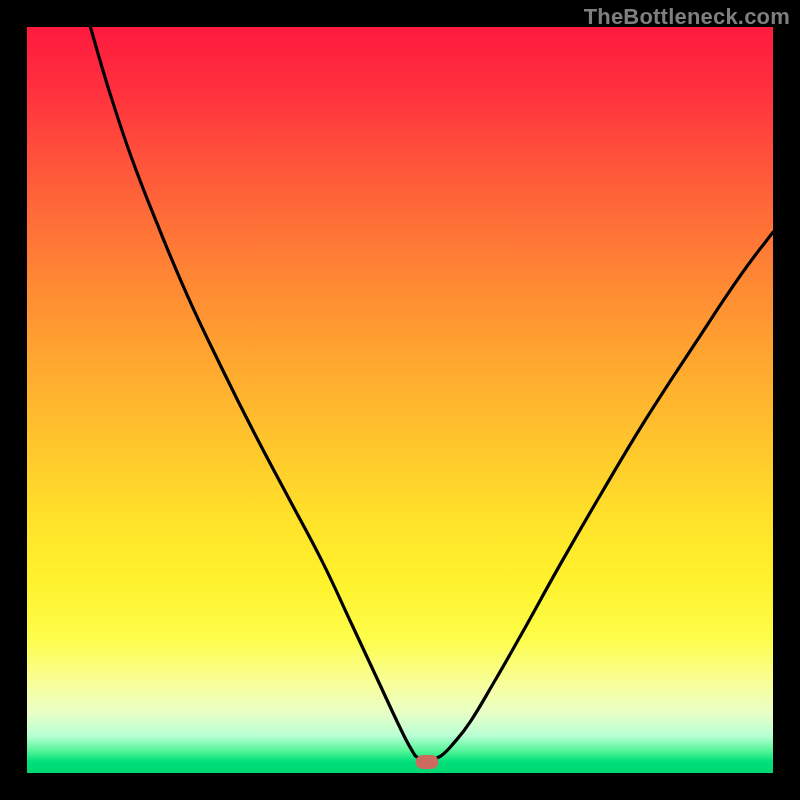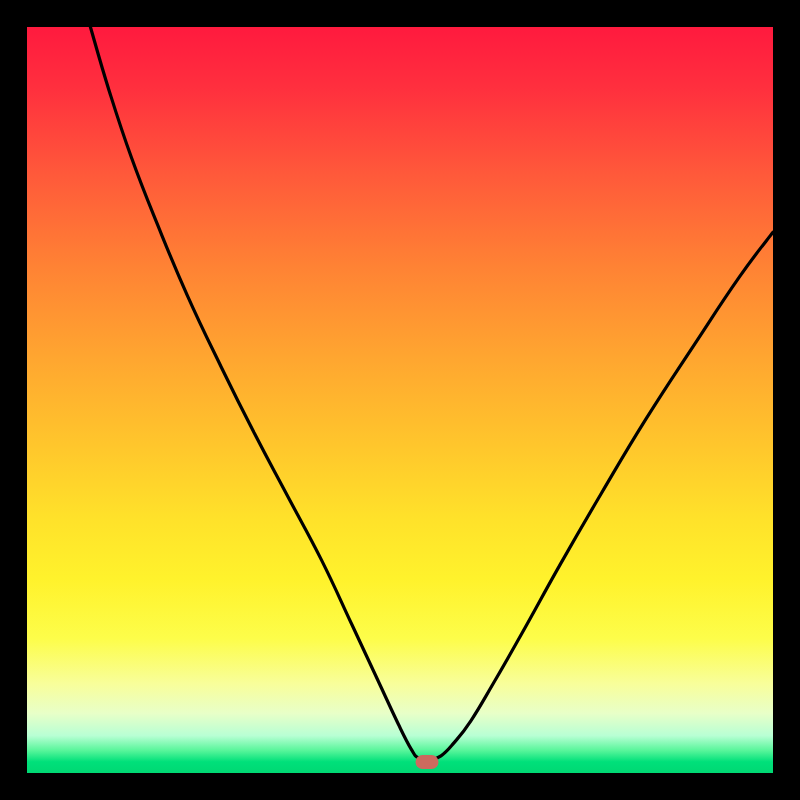--- a/index.html
+++ b/index.html
@@ -72,20 +72,21 @@
     border-radius: 7px;
     background: #cc6a5e;
     transform: translate(-50%, -50%);
   }
 </style>
 </head>
 <body>
 
 <div class="frame">
 
+  <div class="watermark">TheBottleneck.com</div>
 
   <div class="plot">
     <div class="gradient"></div>
 
     <svg class="curve" viewBox="0 0 746 746" preserveAspectRatio="none">
       <path id="curve-path" d="M 63.41 0.00 C 67.51 13.95, 73.03 34.69, 82.06 63.41 C 91.09 92.13, 93.77 101.01, 104.44 130.55 C 115.11 160.09, 118.24 167.33, 130.55 197.69 C 142.86 228.05, 146.44 237.38, 160.39 268.56 C 174.34 299.74, 179.19 309.07, 193.96 339.43 C 208.73 369.79, 212.76 377.85, 227.53 406.57 C 242.30 435.29, 246.33 442.08, 261.10 469.98 C 275.87 497.88, 280.72 505.49, 294.67 533.39 C 308.62 561.29, 312.20 570.54, 324.51 596.80 C 336.82 623.06, 340.28 630.59, 350.62 652.75 C 360.96 674.91, 364.12 682.25, 371.51 697.51 C 378.89 712.77, 379.76 714.74, 384.19 722.13 C 388.62 729.51, 387.55 728.78, 391.65 731.08 C 395.75 733.38, 397.92 733.06, 402.84 732.57 C 407.76 732.08, 408.78 732.45, 414.03 728.84 C 419.28 725.23, 420.15 723.87, 426.71 716.16 C 433.28 708.45, 435.17 706.91, 443.87 693.78 C 452.57 680.65, 454.76 676.17, 466.25 656.48 C 477.74 636.79, 481.32 630.52, 496.09 604.26 C 510.86 578.00, 516.16 567.48, 533.39 537.12 C 550.62 506.76, 555.55 498.25, 574.42 466.25 C 593.29 434.25, 598.66 424.47, 619.18 391.65 C 639.69 358.83, 647.15 348.23, 667.67 317.05 C 688.18 285.87, 695.20 274.53, 712.43 249.91 C 729.66 225.29, 738.61 215.00, 746.00 205.15" fill="none" stroke="#000" stroke-width="3.2" stroke-linecap="round" stroke-linejoin="round"></path>
     </svg>
 
     <div id="marker" class="marker" style="left: 399.856px; top: 734.81px; background: rgb(204, 106, 94);"></div>
   </div>

